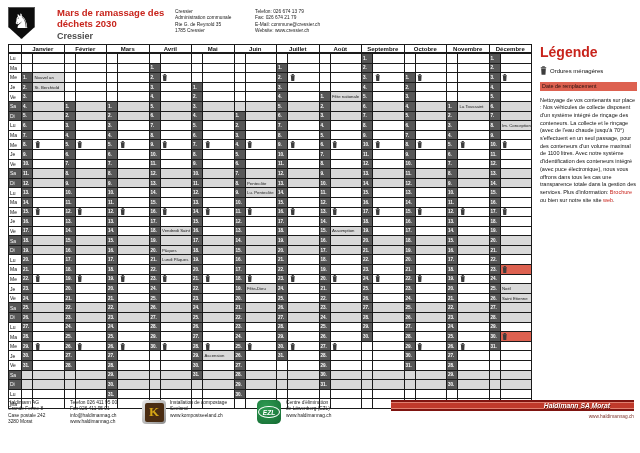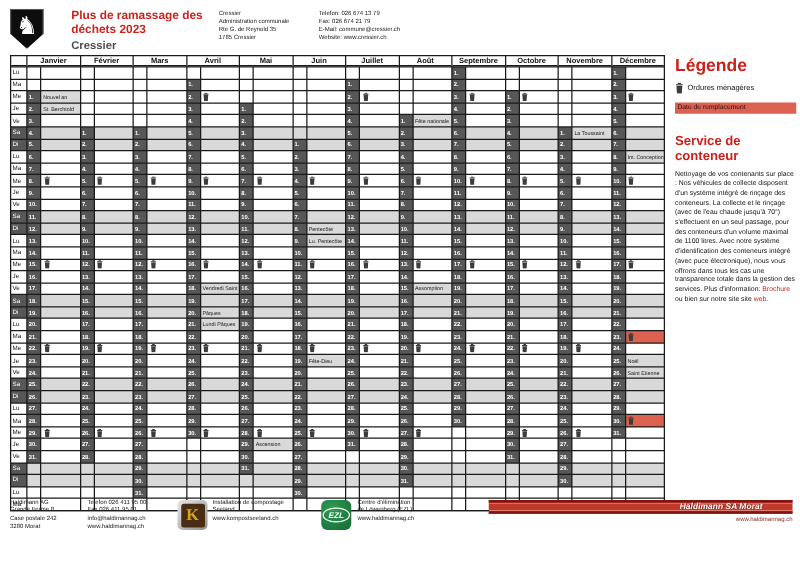--- a/index.html
+++ b/index.html
@@ -86,22 +86,22 @@
 </head>
 <body>
 
 <div id="page">
 
   <div class="crest">
     <span class="horse">♞</span>
   </div>
   <div class="title-block">
     <div class="title">
-      <span>Plus de ramassage des</span><br>
-      <span>déchets 2023</span>
+      <span>Mars de ramassage des</span><br>
+      <span>déchets 2030</span>
     </div>
     <div class="subtitle">Cressier</div>
   </div>
   <div class="addr" id="addr-block">
     <div>Cressier</div>
     <div>Administration communale</div>
     <div>Rte G. de Reynold 35</div>
     <div>1785 Cressier</div>
   </div>
   <div class="addr" id="contact-block">
@@ -1398,21 +1398,20 @@
     <div class="panel-h1">Légende</div>
     <div class="legend-row">
       <svg class="bin" viewBox="0 0 10 13">
         <path d="M3.3 0.2 L6.7 0.2 L7.2 1.7 L2.8 1.7 Z"></path>
           <rect x="1" y="1.9" width="8" height="1.3" rx="0.4"></rect>
           <path d="M1.6 3.7 L8.4 3.7 L7.8 12.8 L2.2 12.8 Z"></path>
       </svg>
       <span class="legend-label">Ordures ménagères</span>
     </div>
     <div class="repl-bar">Date de remplacement</div>
-    <div class="service-h1">Service de conteneur</div>
     <div class="service-text">
       <span>Nettoyage de vos contenants sur place : Nos véhicules de collecte disposent d'un système intégré de rinçage des conteneurs. La collecte et le rinçage (avec de l'eau chaude jusqu'à 70°) s'effectuent en un seul passage, pour des conteneurs d'un volume maximal de 1100 litres. Avec notre système d'identification des conteneurs intégré (avec puce électronique), nous vous offrons dans tous les cas une transparence totale dans la gestion des services. Plus d'information: </span><a class="link">Brochure</a><span> ou bien sur notre site site </span><a class="link">web</a><span>.</span>
     </div>
   </div>
 
   <div class="foot-col" id="foot-col1">
     <div>Haldimann AG</div>
     <div>Grande Ferme 8</div>
     <div>Case postale 242</div>
     <div>3280 Morat</div>

